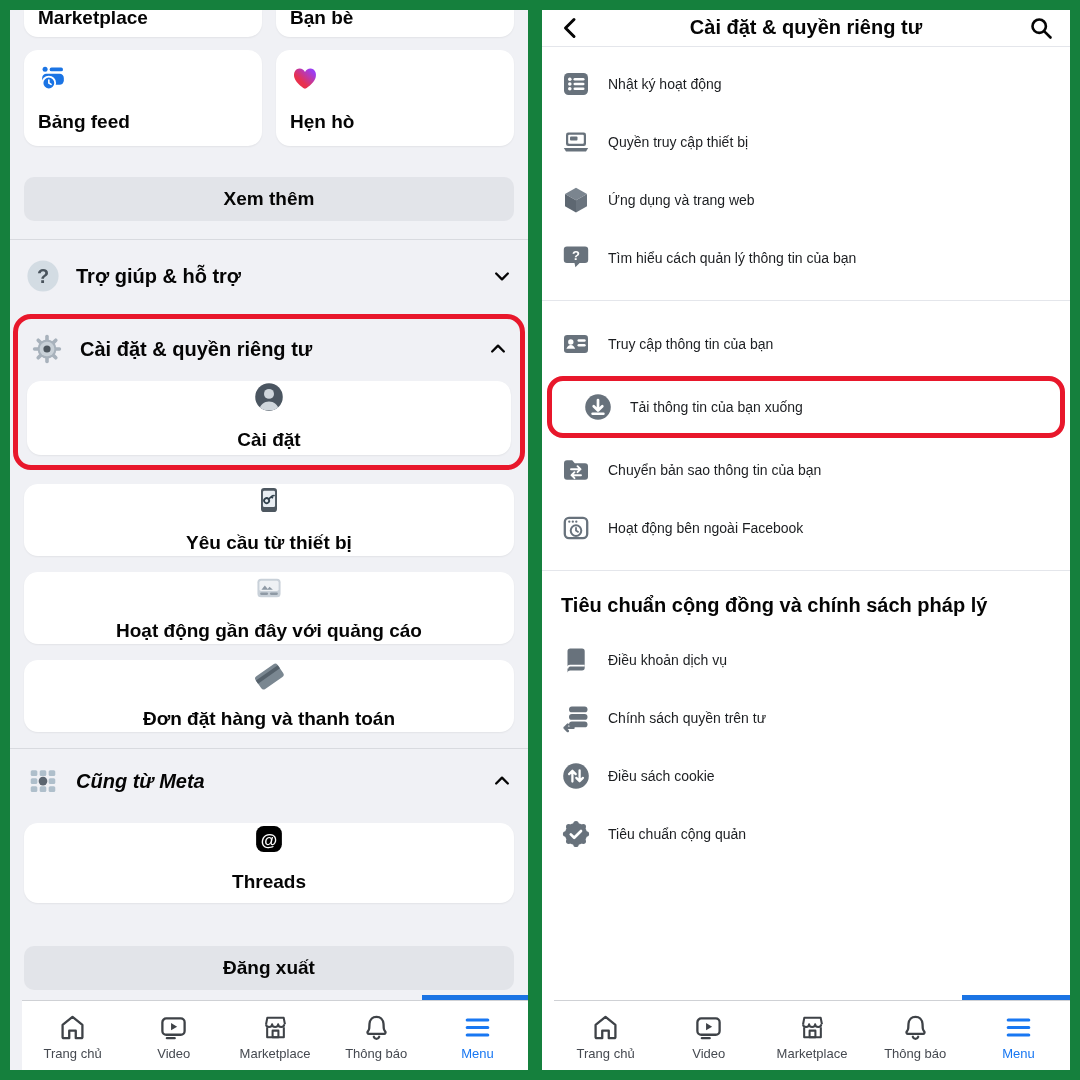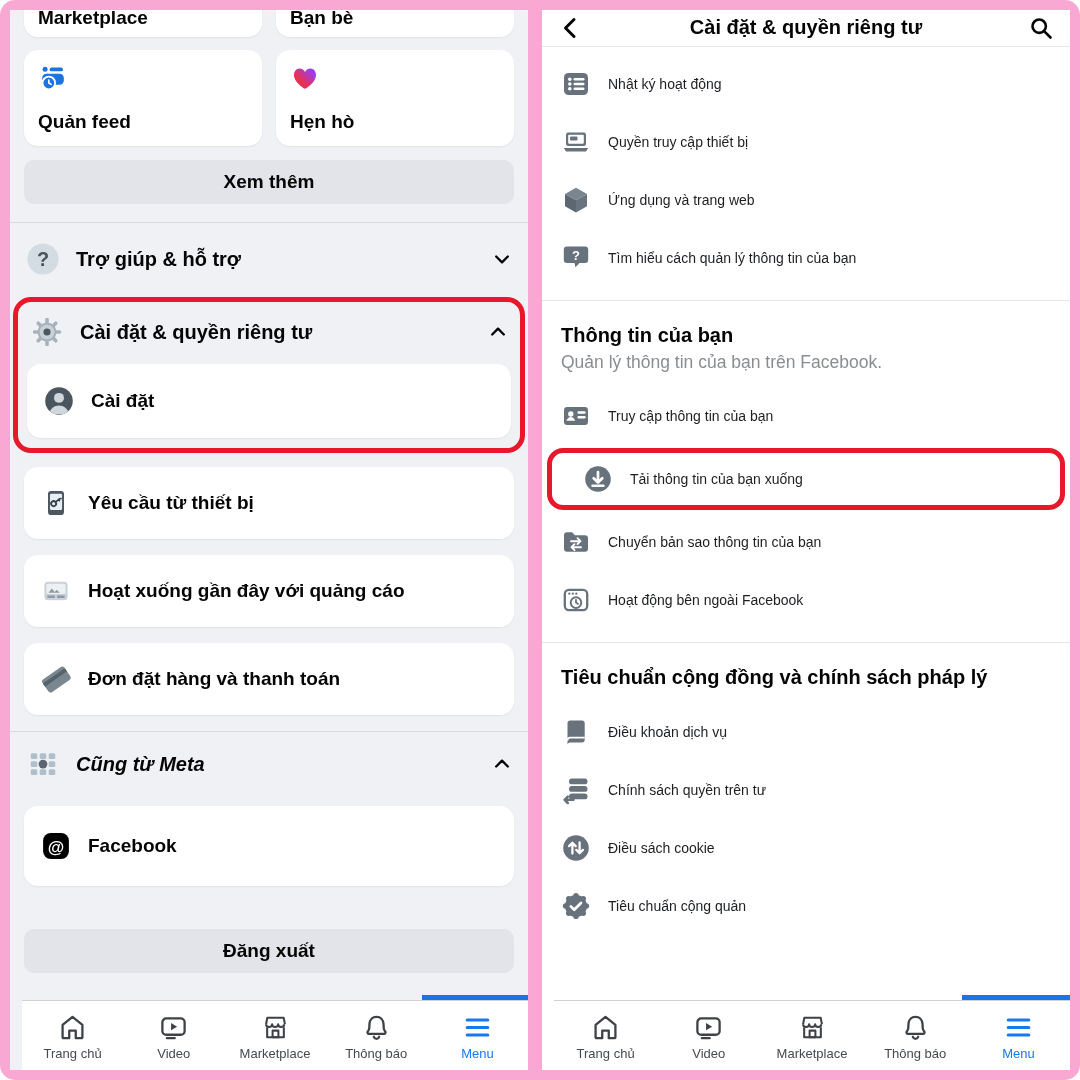--- a/index.html
+++ b/index.html
@@ -1,51 +1,51 @@
 <!DOCTYPE html>
 <html><head>
 <meta charset="utf-8">
 <style>
   :root{
     --blue:#1877F2; --red:#E8172B; --panel-bg:#F0F1F5; --icon-gray:#68727C;
     --text:#050505; --text2:#1C1E21; --muted:#8A8D91; --line:#D8DADF;
   }
   *{box-sizing:border-box; margin:0; padding:0;}
   body{font-family:"Liberation Sans","DejaVu Sans",sans-serif; color:var(--text);}
-  .frame{width:1080px;height:1080px;background:#f9a8d4;display:flex;padding:10px;gap:14px;border-radius:15px;}
+  .frame{width:1080px;height:1080px;background:#15803d;display:flex;padding:10px;gap:14px;}
   .panel{height:1060px;position:relative;overflow:hidden;}
   .left-panel{width:518px;background:var(--panel-bg);}
   .right-panel{flex:1;background:#fff;}
 
   .icon svg,.icon-sm svg,.nav-icon svg,.chev svg,.hicon svg{width:100%;height:100%;display:block;}
   .icon{width:34px;height:34px;flex:none;}
   .icon-sm{width:30px;height:30px;flex:none;}
   .chev{width:20px;height:20px;flex:none;}
   .hicon{width:24px;height:24px;flex:none;}
 
   
   .cut-row{display:flex;gap:14px;margin:0 14px;}
   .cut-card{flex:1;height:27px;background:#fff;border-radius:0 0 14px 14px;padding:0 14px;
     box-shadow:0 1px 2px rgba(0,0,0,.06);}
   .cut-card .cc-label{font-size:19px;font-weight:600;display:block;margin-top:-3px;}
   .card-row{display:flex;gap:14px;margin:13px 14px 0;}
   .sc-card{flex:1;height:96px;background:#fff;border-radius:14px;padding:13px 14px;
     box-shadow:0 1px 2px rgba(0,0,0,.06);display:flex;flex-direction:column;justify-content:space-between;}
   .sc-card .icon{width:30px;height:30px;}
   .sc-label{font-size:19px;font-weight:600;}
-  .gray-btn{margin:14px 14px 0;height:44px;border-radius:10px;background:#E2E4E9;border:none;
+  .gray-btn{margin:31px 14px 0;height:44px;border-radius:10px;background:#E2E4E9;border:none;
     font-family:inherit;font-size:19px;font-weight:700;color:var(--text);width:calc(100% - 28px);}
   .hr{height:1px;background:var(--line);margin-top:18px;}
   .acc-row{display:flex;align-items:center;gap:16px;height:72px;padding:0 16px;}
   .acc-row.compact{height:64px;font-style:italic;}
   .acc-label{flex:1;font-size:20px;font-weight:700;}
   .red-box{border:5px solid var(--red);border-radius:18px;margin:2px 3px 14px;padding-bottom:10px;background:var(--panel-bg);}
   .red-box .acc-row{padding:0 12px;height:60px;}
   .menu-card{background:#fff;border-radius:14px;margin:0 14px 16px;height:72px;padding:0 16px;
-    display:flex;align-items:center;gap:16px;box-shadow:0 1px 2px rgba(0,0,0,.06);}
+    display:flex;align-items:center;gap:16px;box-shadow:0 1px 2px rgba(0,0,0,.06);flex-direction:column;}
   .menu-card .icon{width:32px;height:32px;}
   .menu-card .mc-label{font-size:19px;font-weight:600;}
   .red-box .menu-card{margin:2px 9px 0;height:74px;}
   .menu-card.tall{height:80px;margin-top:10px;}
   .logout{margin-top:27px;}
 
   
   .r-header{height:37px;border-bottom:1px solid #E4E6EB;display:flex;align-items:center;
     justify-content:space-between;padding:0 17px;position:relative;}
   .r-title{position:absolute;left:0;right:0;text-align:center;font-size:20px;font-weight:700;margin-top:-2px;}
@@ -89,21 +89,21 @@
       <div class="sc-card">
         <span class="icon">
             <svg viewBox="0 0 36 36">
               <circle cx="8.5" cy="7.5" r="3" fill="#1B74E4"></circle>
               <rect x="14" y="5.5" width="16" height="4.4" rx="2.2" fill="#1B74E4"></rect>
               <rect x="5" y="13" width="26" height="13" rx="5" fill="#1B74E4"></rect>
               <circle cx="13" cy="24" r="7.6" fill="#1B74E4" stroke="#fff" stroke-width="2.2"></circle>
               <path d="M13 20.5V24l2.7 1.7" stroke="#fff" stroke-width="1.9" fill="none" stroke-linecap="round"></path>
             </svg>
           </span>
-        <span class="sc-label">Quản feed</span>
+        <span class="sc-label">Bảng feed</span>
       </div>
       <div class="sc-card">
         <span class="icon">
             <svg viewBox="0 0 36 36">
               <defs>
                 <linearGradient id="hg" x1="0" y1="1" x2="1" y2="0">
                   <stop offset="0.35" stop-color="#E8314E"></stop>
                   <stop offset="0.85" stop-color="#9C3DF2"></stop>
                 </linearGradient>
               </defs>
@@ -194,21 +194,21 @@
     <div class="menu-card">
       <span class="icon">
           <svg viewBox="0 0 36 36">
             <rect x="5" y="7.5" width="26" height="21" rx="4" fill="#C9D1D9"></rect>
             <rect x="7.2" y="9.8" width="21.6" height="11.5" rx="2" fill="#EEF1F4"></rect>
             <path d="M9.5 20l3.8-4.8 3.3 3.8 2-2.4 3.8 3.4z" fill="#8F9AA5"></path>
             <rect x="8" y="23.2" width="9" height="2.6" rx="1.3" fill="#8F9AA5"></rect>
             <rect x="19" y="23.2" width="9" height="2.6" rx="1.3" fill="#8F9AA5"></rect>
           </svg>
         </span>
-      <span class="mc-label">Hoạt xuống gần đây với quảng cáo</span>
+      <span class="mc-label">Hoạt động gần đây với quảng cáo</span>
     </div>
     <div class="menu-card">
       <span class="icon">
           <svg viewBox="0 0 36 36">
             <g transform="rotate(-35 18 18)">
               <rect x="3" y="10" width="30" height="17.5" rx="3.2" fill="#7A8791"></rect>
               <rect x="3" y="13.8" width="30" height="4.2" fill="#55616B"></rect>
             </g>
           </svg>
         </span>
@@ -241,21 +241,21 @@
         </span>
     </div>
 
     <div class="menu-card tall">
       <span class="icon">
           <svg viewBox="0 0 36 36">
             <rect x="3.5" y="3.5" width="29" height="29" rx="8.5" fill="#000"></rect>
             <text x="18" y="25.5" text-anchor="middle" font-size="19" fill="#fff" font-weight="700" font-family="inherit">@</text>
           </svg>
         </span>
-      <span class="mc-label">Facebook</span>
+      <span class="mc-label">Threads</span>
     </div>
 
     <button class="gray-btn logout">Đăng xuất</button>
 
     <div class="bottom-nav">
       <div class="nav-indicator"></div>
       <div style="display:flex;flex:1;">
           <div class="nav-item">
     <span class="nav-icon js-icon">
               <svg viewBox="0 0 24 24" fill="none" stroke="currentColor" stroke-width="1.9" stroke-linejoin="round">
@@ -365,24 +365,20 @@
               <path d="M6 3.5h18a3.2 3.2 0 0 1 3.2 3.2v10a3.2 3.2 0 0 1-3.2 3.2h-5.4l-4.2 4.3-.9-4.3H6a3.2 3.2 0 0 1-3.2-3.2v-10A3.2 3.2 0 0 1 6 3.5z" fill="#68727C"></path>
               <text x="15" y="16.5" text-anchor="middle" font-size="13" font-weight="700" fill="#fff" font-family="inherit">?</text>
             </svg>
           </span>
     <span class="row-label js-label">Tìm hiểu cách quản lý thông tin của bạn</span>
   </div>
       </div>
 
     <div class="sec-hr"></div>
 
-    <div class="sec-head">
-      <div class="sec-title">Thông tin của bạn</div>
-      <div class="sec-sub">Quản lý thông tin của bạn trên Facebook.</div>
-    </div>
 
     <div class="list mt">
         <div class="row">
     <span class="icon-sm js-icon">
             <svg viewBox="0 0 30 30">
               <rect x="3" y="6" width="24" height="18" rx="3.2" fill="#68727C"></rect>
               <circle cx="9.8" cy="13" r="2.7" fill="#fff"></circle>
               <path d="M5.4 19.8c.9-2.5 2.5-3.8 4.4-3.8s3.5 1.3 4.4 3.8z" fill="#fff"></path>
               <rect x="16.5" y="10.3" width="8.2" height="2.5" rx="1.2" fill="#fff"></rect>
               <rect x="16.5" y="15" width="8.2" height="2.5" rx="1.2" fill="#fff"></rect>

